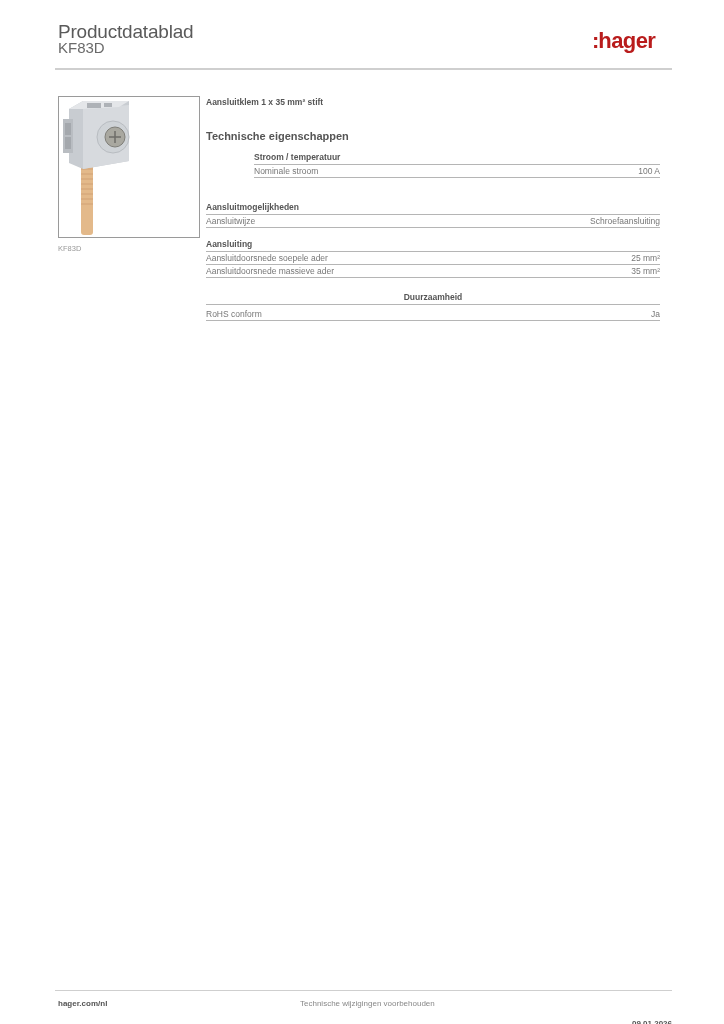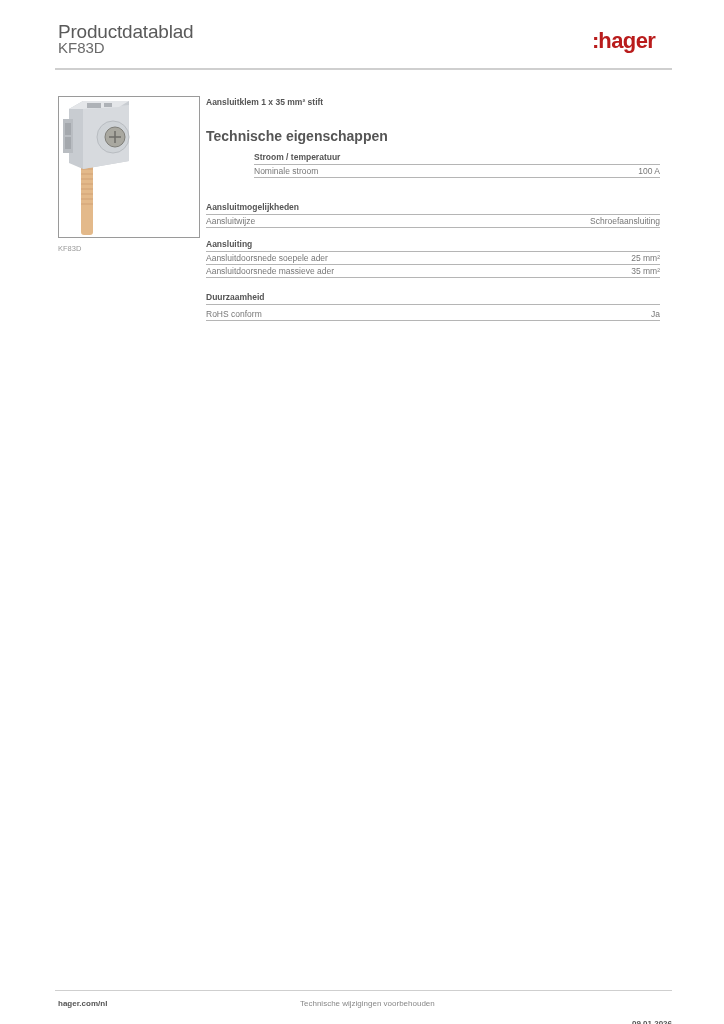--- a/index.html
+++ b/index.html
@@ -9,21 +9,21 @@
   .header-sub { position: absolute; left: 58px; top: 39px; font-size: 15px; color: #6a6a6a; }
   .logo { position: absolute; left: 592px; top: 28px; font-size: 22px; font-weight: bold; color: #b91c1c; letter-spacing: -0.6px; }
   .logo .colon { font-size: 22px; letter-spacing: -1px; }
   .header-rule { position: absolute; left: 55px; top: 68px; width: 617px; height: 2px; background: #cfcfcf; }
 
   .img-frame { position: absolute; left: 58px; top: 96px; width: 142px; height: 142px; border: 1px solid #9a9a9a; background: #fff; box-sizing: border-box; overflow: hidden; }
   .img-caption { position: absolute; left: 58px; top: 244px; font-size: 7.5px; color: #999; }
 
   .content { position: absolute; left: 206px; top: 96px; width: 454px; }
   .product-name { font-size: 8.5px; font-weight: bold; color: #555; margin: 0; height: 12px; line-height: 12px; }
-  .section-heading { font-size: 14px; font-weight: bold; color: #555; margin-top: 22px; height: 12px; line-height: 12px; }
+  .section-heading { font-size: 11px; font-weight: bold; color: #555; margin-top: 22px; height: 12px; line-height: 12px; }
   .group { margin-top: 10px; }
   .group-title { font-size: 8.5px; font-weight: bold; color: #555; height: 11px; line-height: 11px; border-bottom: 1px solid #b5b5b5; padding-bottom: 1px; }
   .row { display: flex; justify-content: space-between; font-size: 8.5px; color: #777; height: 12px; line-height: 12px; border-bottom: 1px solid #b5b5b5; }
 
   .footer-rule { position: absolute; left: 55px; top: 990px; width: 617px; height: 1px; background: #cfcfcf; }
   .footer-left { position: absolute; left: 58px; top: 999px; font-size: 8px; font-weight: bold; color: #555; }
   .footer-center { position: absolute; left: 300px; top: 999px; font-size: 8px; color: #888; }
   .footer-right { position: absolute; right: 52px; top: 999px; font-size: 8px; font-weight: bold; color: #555; margin-top: 20px; }
 </style>
 </head>
@@ -93,21 +93,21 @@
     <div class="row">
       <span>Aansluitdoorsnede soepele ader</span>
       <span class="val">25 mm²</span>
     </div>
     <div class="row">
       <span>Aansluitdoorsnede massieve ader</span>
       <span class="val">35 mm²</span>
     </div>
   </div>
 
-  <div class="group" style="margin-top:14px;">
+  <div class="group" style="margin-top:14px;text-align:center;">
     <div class="group-title" style="margin-bottom:3px;">Duurzaamheid</div>
     <div class="row">
       <span>RoHS conform</span>
       <span class="val">Ja</span>
     </div>
   </div>
 </div>
 
 <div class="footer-rule"></div>
 <div class="footer-left">hager.com/nl</div>

